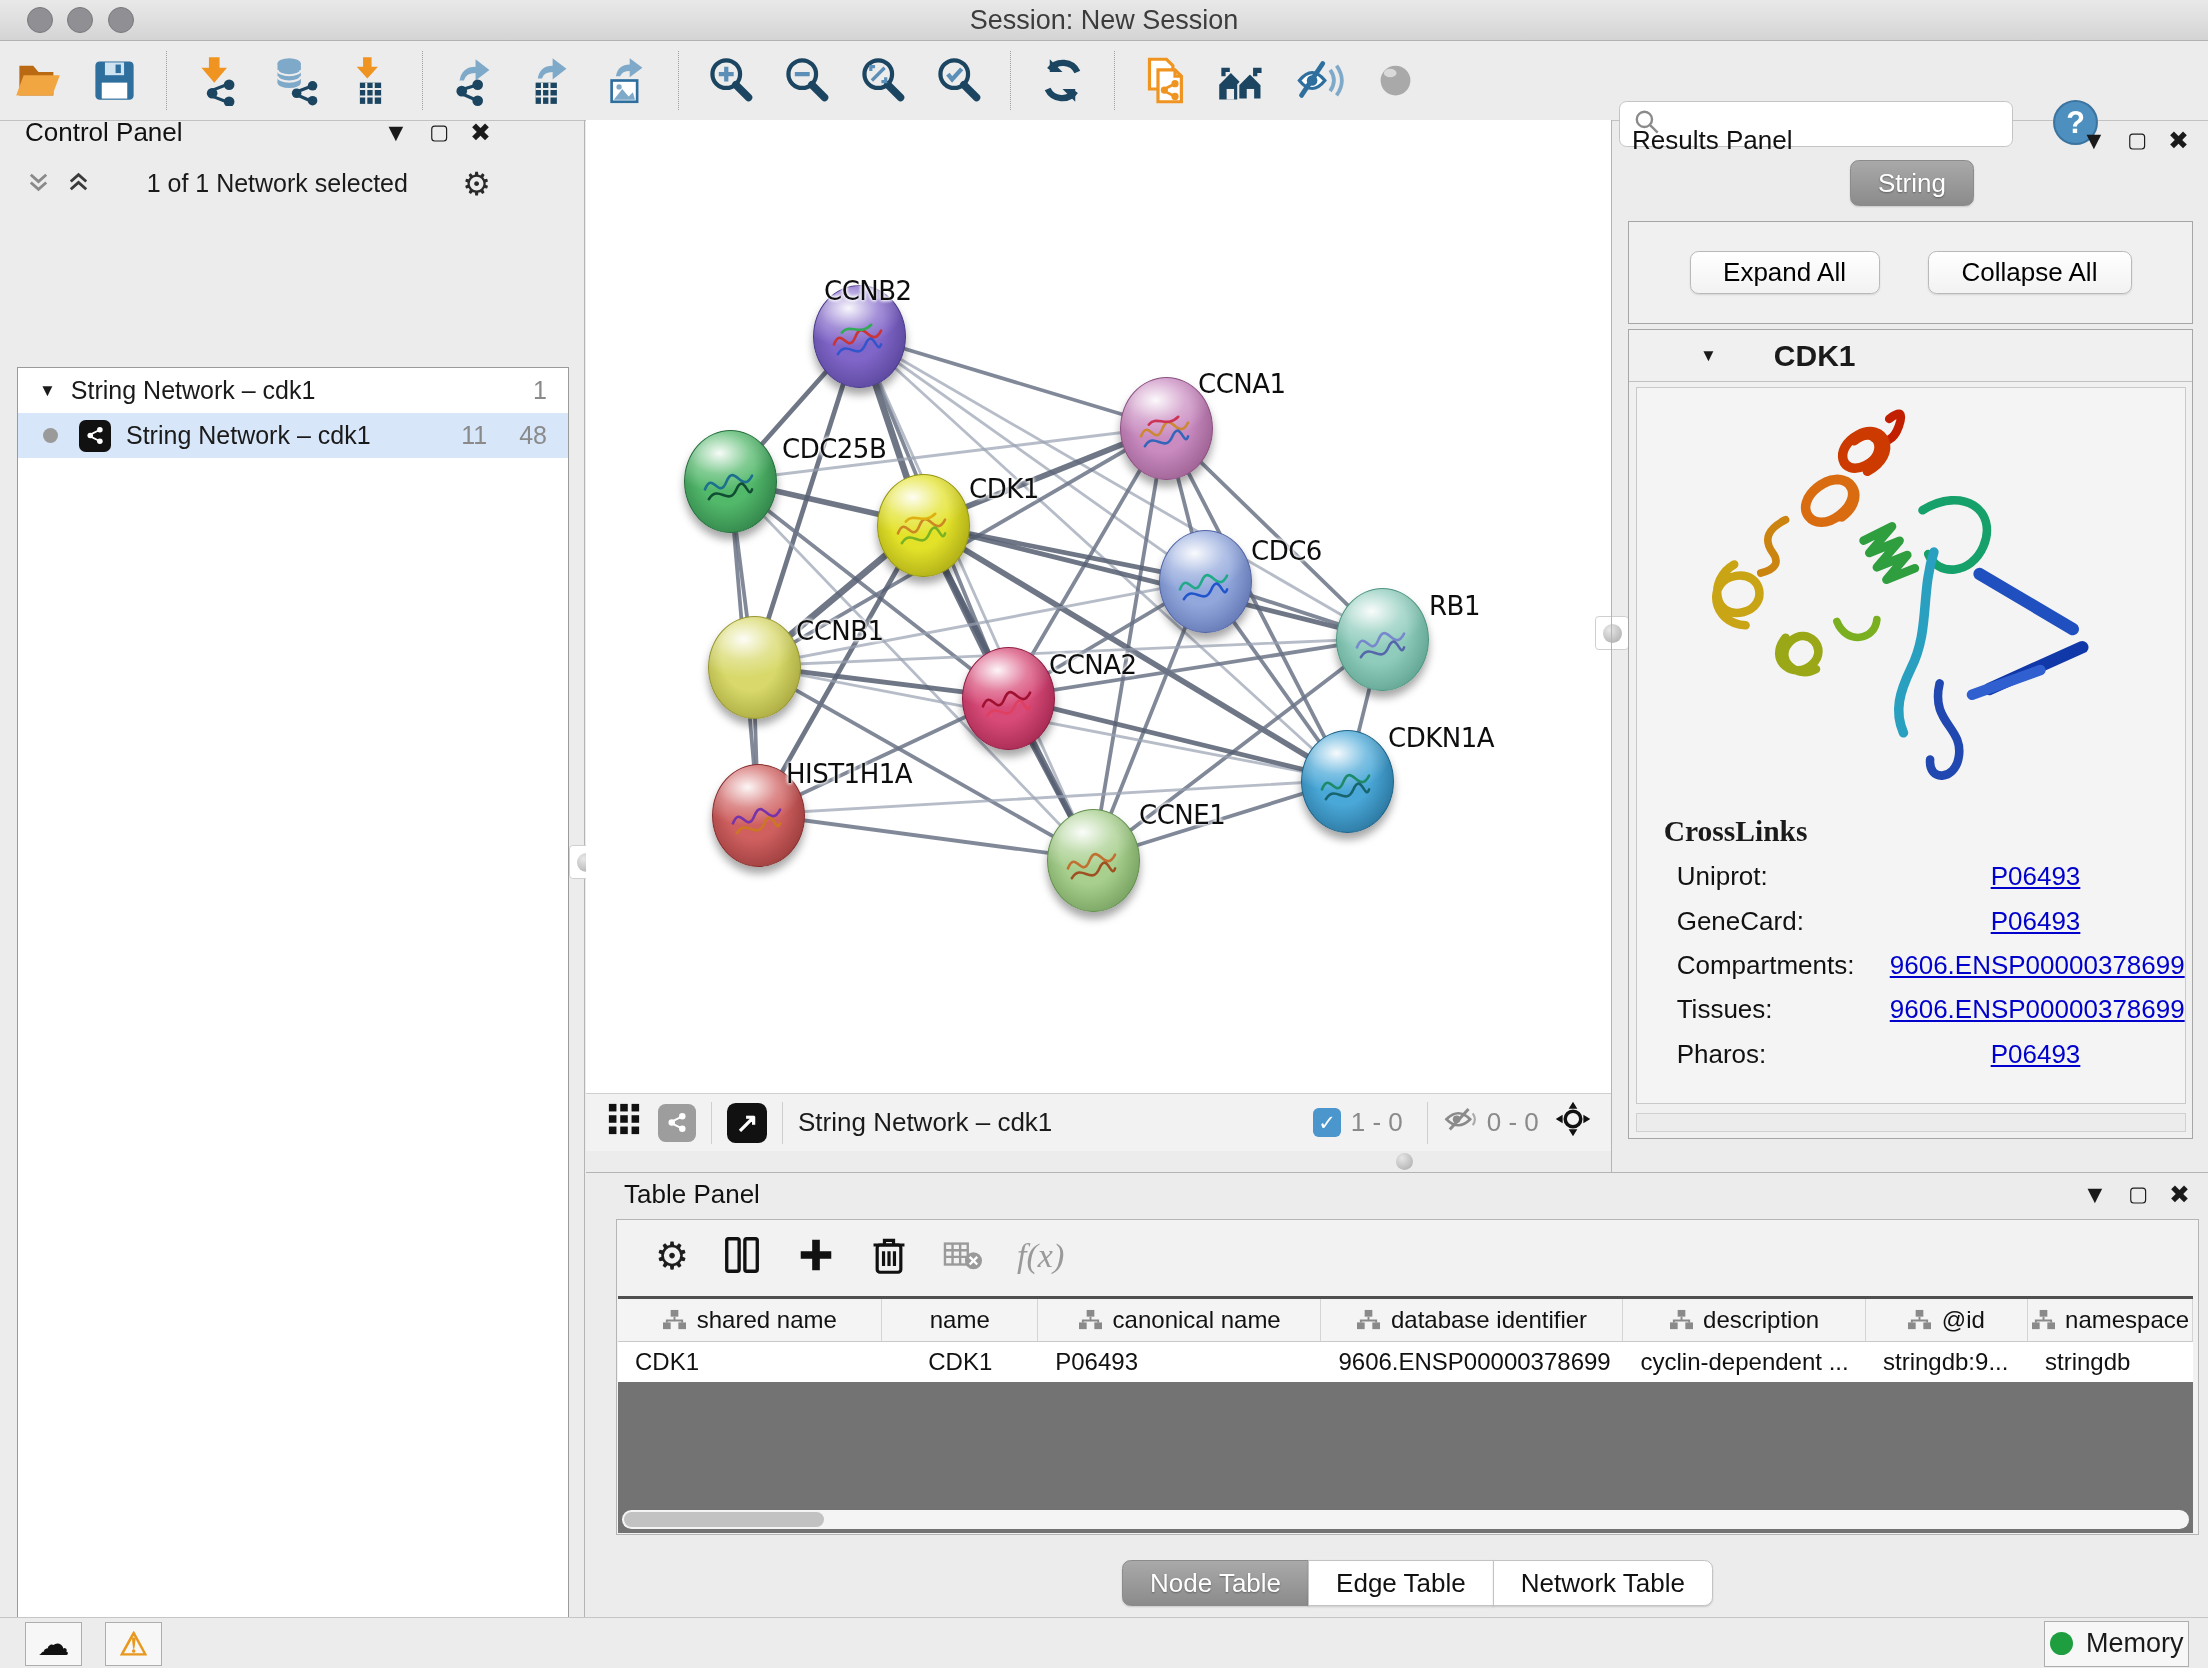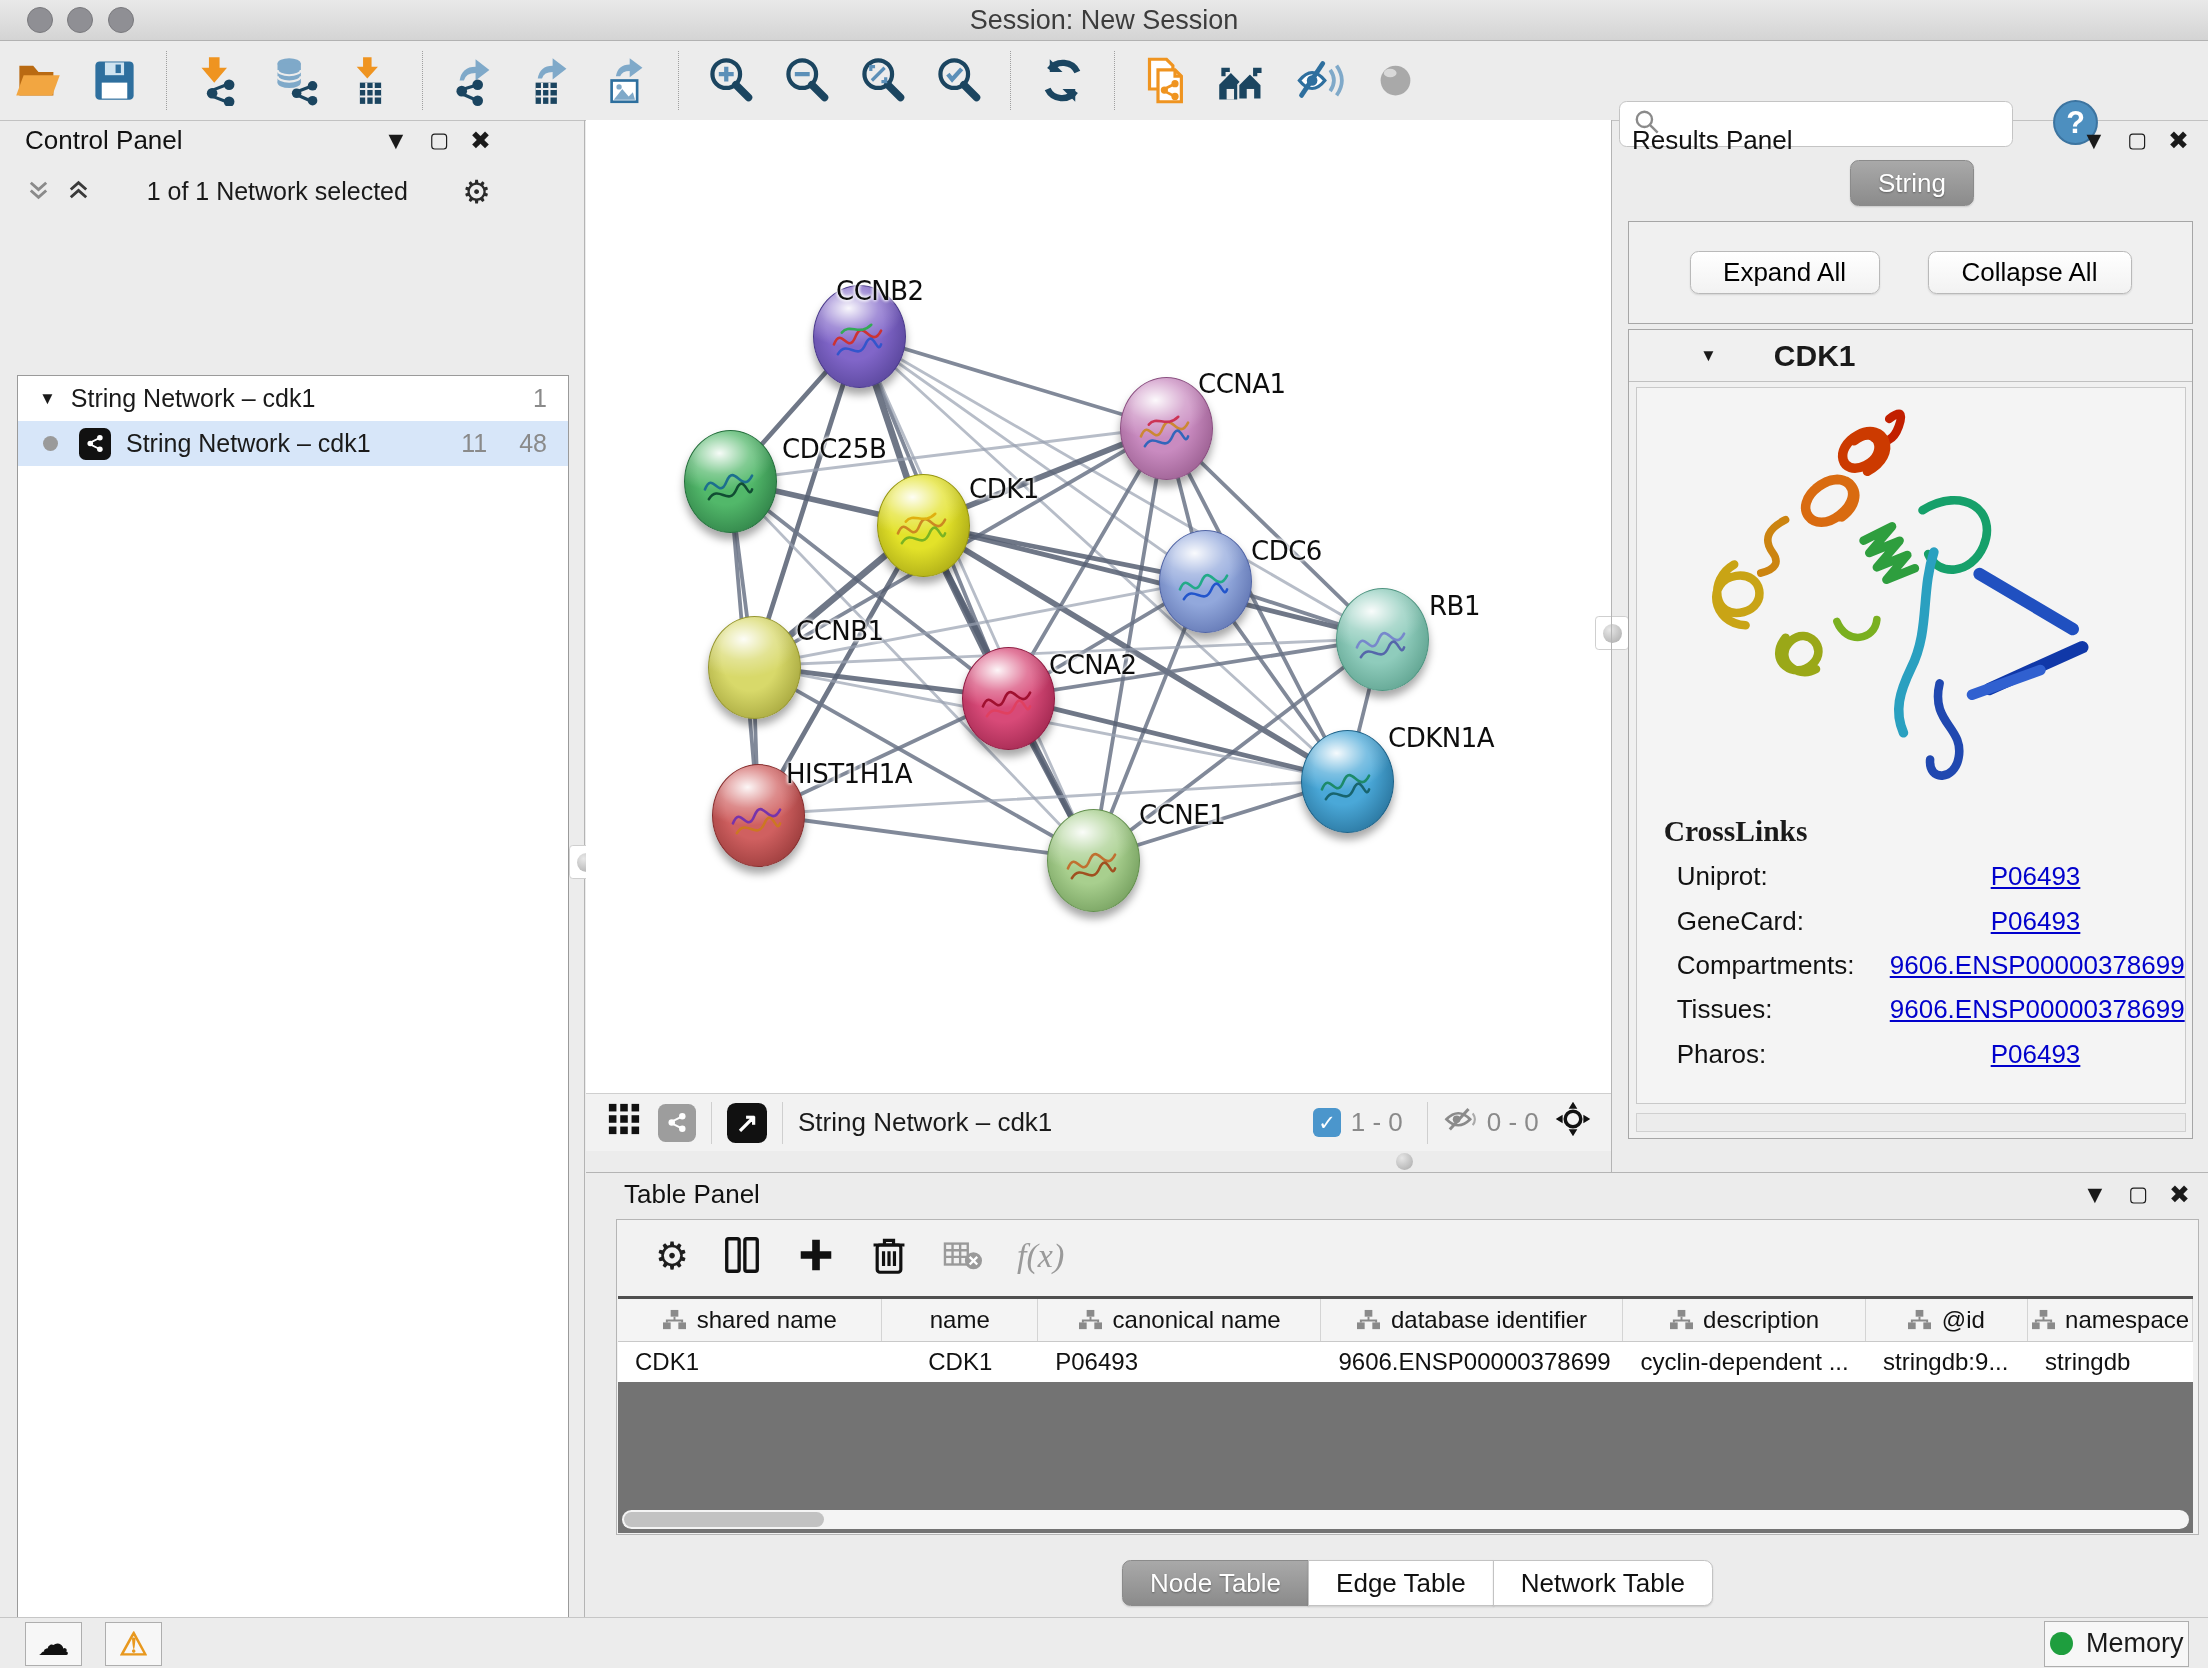--- a/index.html
+++ b/index.html
@@ -250,21 +250,21 @@
     </span>
     <span class="abs" style="left:2051px;top:57px;">
       <svg width="49" height="49" viewBox="0 0 48 48">
           <circle cx="24" cy="24" r="21" fill="#4d8fbf"></circle>
           <circle cx="24" cy="24" r="21" fill="none" stroke="#3c74a0" stroke-width="2"></circle>
           <text x="24" y="34" text-anchor="middle" font-size="30" font-weight="bold" fill="#fff" font-family="Liberation Sans,sans-serif">?</text>
         </svg>
     </span>
   </div>
 
-  <div class="abs" style="left:0;top:120px;width:516px;height:1497px;">
+  <div class="abs" style="left:0;top:112px;width:516px;height:1497px;">
     <div class="hflex" style="height:40px;padding:0 25px;justify-content:space-between;">
       <span class="panel-title">Control Panel</span>
       <span class="hflex">
         <span class="pan-ic">▼</span>
         <span class="pan-ic" style="font-size:21px;">▢</span>
         <span class="pan-ic">✖</span>
       </span>
     </div>
     <div class="hflex" style="height:53px;padding:5px 25px;justify-content:space-between;">
       <span class="hflex" style="gap:13.3px;">
@@ -360,21 +360,21 @@
         <line x1="181" y1="730" x2="533" y2="777" stroke="#6b7487" stroke-width="4" stroke-opacity="0.85" stroke-linecap="round"></line>
       </svg>
     <div id="nodes-layer" class="abs" style="left:0;top:0;width:1025px;height:973px;">
         <div class="node" style="left: 227px; top: 165px; width: 91px; height: 101px; background: radial-gradient(60% 38% at 38% 22%, rgba(255, 255, 255, 0.95), rgba(255, 255, 255, 0.28) 55%, rgba(255, 255, 255, 0) 100%), radial-gradient(at 45% 38%, rgb(129, 102, 201) 40%, rgb(74, 58, 138) 95%); border: 1px solid rgb(74, 58, 138);">
           <svg width="59" height="59" viewBox="0 0 60 60" style="position: absolute; left: 14.3px; top: 25px;">
             <path d="M6 34 C14 14, 20 46, 28 26 S44 40, 54 20" stroke="#cc3333" stroke-width="2.6" fill="none" stroke-linecap="round"></path>
             <path d="M10 44 C20 28, 30 52, 38 34 S50 46, 54 34" stroke="#3355cc" stroke-width="2.6" fill="none" stroke-linecap="round"></path>
             <path d="M14 22 C22 12, 32 26, 44 14" stroke="#33aa55" stroke-width="2.6" fill="none" stroke-linecap="round"></path>
           </svg>
         </div>
-        <div class="node-label" style="left: 250px; top: 156px;">CCNB2</div>
+        <div class="node-label" style="left: 238px; top: 156px;">CCNB2</div>
         <div class="node" style="left: 534px; top: 257px; width: 91px; height: 101px; background: radial-gradient(60% 38% at 38% 22%, rgba(255, 255, 255, 0.95), rgba(255, 255, 255, 0.28) 55%, rgba(255, 255, 255, 0) 100%), radial-gradient(at 45% 38%, rgb(201, 139, 192) 40%, rgb(138, 79, 128) 95%); border: 1px solid rgb(138, 79, 128);">
           <svg width="59" height="59" viewBox="0 0 60 60" style="position: absolute; left: 14.3px; top: 25px;">
             <path d="M6 34 C14 14, 20 46, 28 26 S44 40, 54 20" stroke="#cc8833" stroke-width="2.6" fill="none" stroke-linecap="round"></path>
             <path d="M10 44 C20 28, 30 52, 38 34 S50 46, 54 34" stroke="#3366bb" stroke-width="2.6" fill="none" stroke-linecap="round"></path>
             <path d="M14 22 C22 12, 32 26, 44 14" stroke="#cc3355" stroke-width="2.6" fill="none" stroke-linecap="round"></path>
           </svg>
         </div>
         <div class="node-label" style="left: 612px; top: 249px;">CCNA1</div>
         <div class="node" style="left: 98px; top: 310px; width: 91px; height: 101px; background: radial-gradient(60% 38% at 38% 22%, rgba(255, 255, 255, 0.95), rgba(255, 255, 255, 0.28) 55%, rgba(255, 255, 255, 0) 100%), radial-gradient(at 45% 38%, rgb(82, 184, 106) 40%, rgb(36, 110, 60) 95%); border: 1px solid rgb(36, 110, 60);">
           <svg width="59" height="59" viewBox="0 0 60 60" style="position: absolute; left: 14.3px; top: 25px;">

